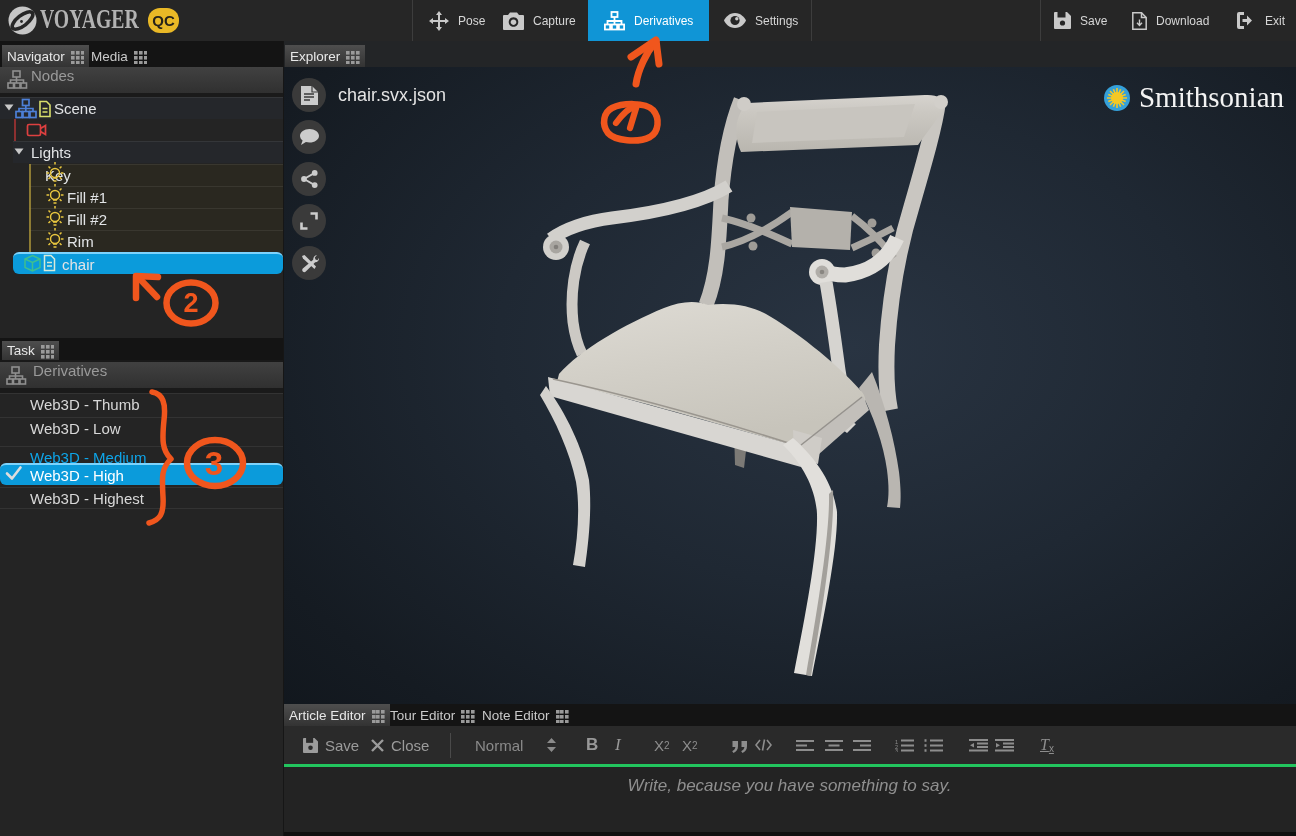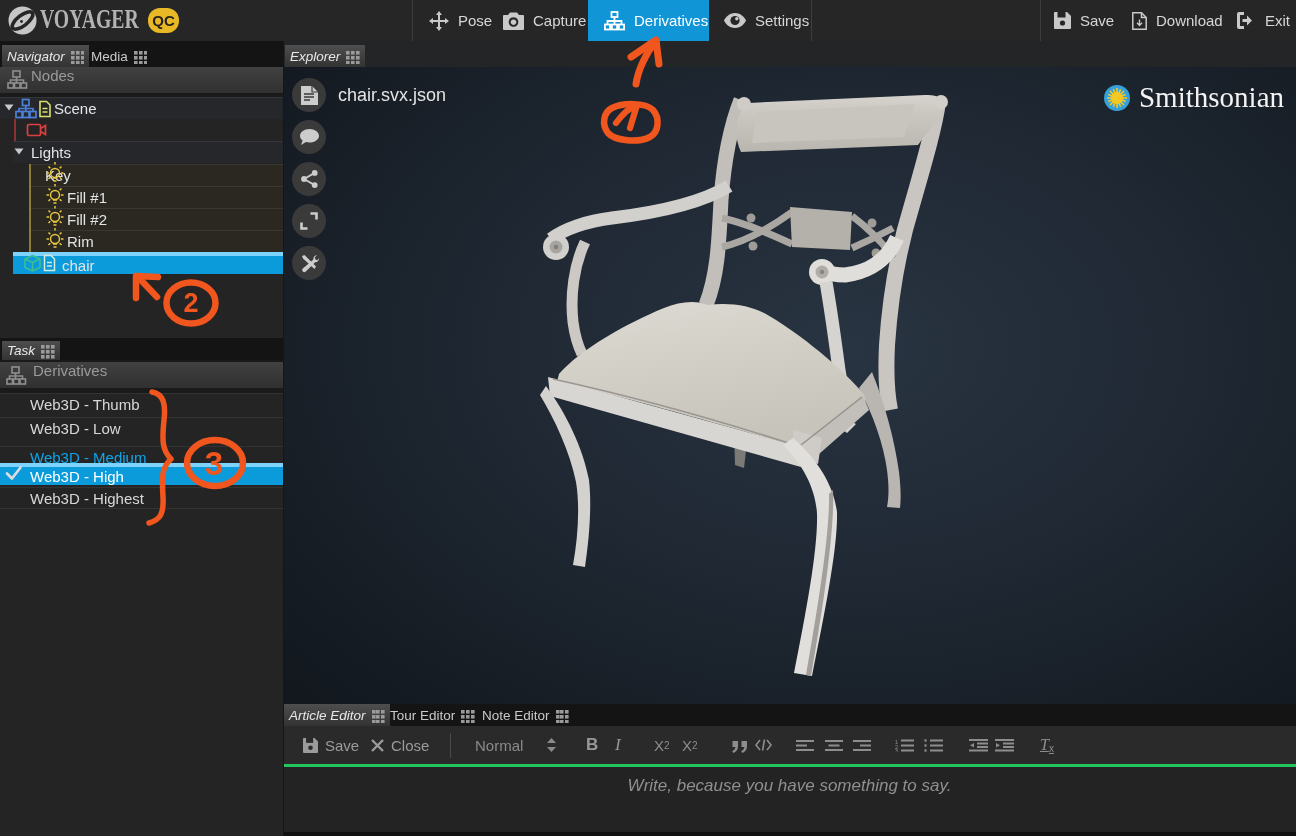--- a/index.html
+++ b/index.html
@@ -5,50 +5,50 @@
   * { margin:0; padding:0; box-sizing:border-box; }
   html,body { width:1296px; height:836px; overflow:hidden; background:#242424;
     font-family:"Liberation Sans", sans-serif; }
   .abs { position:absolute; }
   #page { position:relative; width:1296px; height:836px; }
 
   
   #topbar { left:0; top:0; width:1296px; height:41px; background:#262626; }
   .tb-sep { top:0; width:1px; height:41px; background:#3d3d3d; }
   .tb-btn { top:0; height:41px; display:flex; align-items:center; color:#d6d6d6;
-     font-size:15px; }
+     font-size:12px; }
   .tb-btn svg { margin-right:9px; }
   .tb-blue { background:#1095d6; color:#fff; }
   #qc { left:148px; top:8px; width:31px; height:25px; background:#e9b826;
      color:#26221a; font-weight:bold; font-size:15px; text-align:center;
      line-height:25px; border-radius:12px; }
   #voyager { left:40px; top:5px; font-family:"Liberation Serif", serif;
      font-weight:bold; font-size:25px; color:#b3b3b3;
      transform:scale(0.79,1.06); transform-origin:left top; }
 
   
   .strip { background:#141414; }
   .tab { position:absolute; top:3px; height:22px; padding:0 5px; display:flex;
      align-items:center; font-size:13.5px; color:#c9c9c9; }
-  .tab.active { background:linear-gradient(#4e4e4e,#333333); color:#e8e8e8;font-style:italic; }
+  .tab.active { background:linear-gradient(#4e4e4e,#333333); color:#e8e8e8; }
   .grid { width:13.5px; height:13.5px; display:inline-block; margin:3px 0 0 6px;
      background-image:linear-gradient(#9a9a9a,#9a9a9a),linear-gradient(#9a9a9a,#9a9a9a),linear-gradient(#9a9a9a,#9a9a9a),linear-gradient(#9a9a9a,#9a9a9a),linear-gradient(#9a9a9a,#9a9a9a),linear-gradient(#9a9a9a,#9a9a9a),linear-gradient(#9a9a9a,#9a9a9a),linear-gradient(#9a9a9a,#9a9a9a),linear-gradient(#9a9a9a,#9a9a9a);
      background-size:3.6px 3.6px; background-repeat:no-repeat;
      background-position:0 0,4.9px 0,9.8px 0,0 4.9px,4.9px 4.9px,9.8px 4.9px,0 9.8px,4.9px 9.8px,9.8px 9.8px; }
 
   
   #leftpanel { left:0; top:41px; width:283px; height:795px; background:#242424; }
   .hdr { position:absolute; left:0; width:283px; height:26px;
      background:linear-gradient(#414141,#303030); color:#9a9a9a; font-size:15px;
      display:flex; align-items:flex-start; }
   .row { position:absolute; left:0; width:283px; height:22px; display:flex;
      align-items:center; color:#e2e4e6; font-size:15px;
      border-top:1px solid rgba(255,255,255,0.07); }
   .trow { background:#25272b; }
-  .sel { background:#0b9bdb !important; border-top:4px solid #7dd3fc; }
+  .sel { background:#0b9bdb !important; border-top:2px solid #7dd3fc;border-radius:6px; }
 
   
   #viewport { left:283px; top:67px; width:1013px; height:637px;
      background:radial-gradient(ellipse 880px 600px at 56% 44%, #293442 0%, #1f2833 40%, #151b22 75%, #0f141a 100%); }
   .vbtn { position:absolute; left:9px; width:34px; height:34px; border-radius:50%;
      background:#3a3a3a; display:flex; align-items:center; justify-content:center; }
   #fname { left:55px; top:18px; font-size:18px; color:#e4e4e4; position:absolute; }
   #smith { position:absolute; right:12px; top:14px; display:flex; align-items:center;
      color:#f3f3f3; font-family:"Liberation Serif", serif; font-size:29px; }
 

